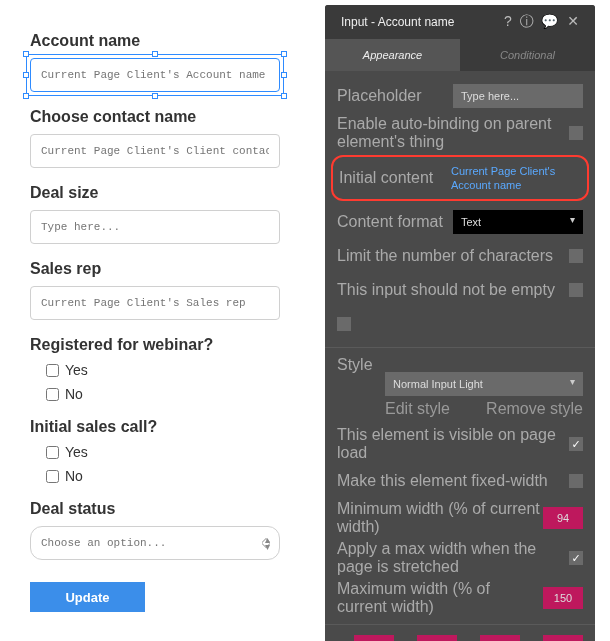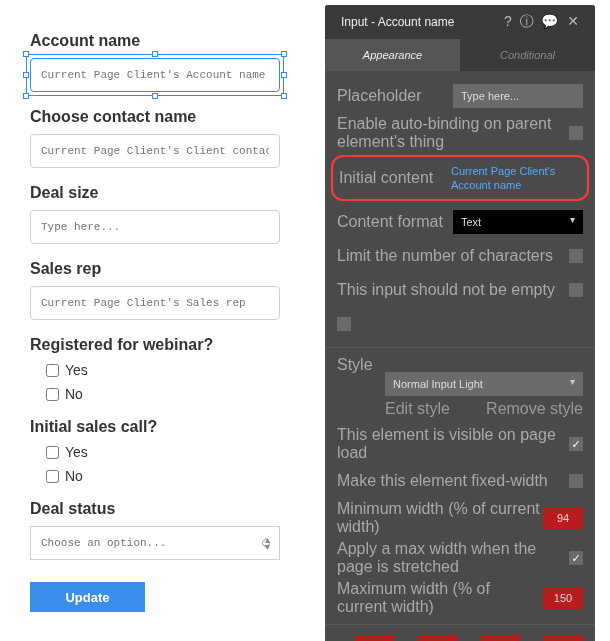--- a/index.html
+++ b/index.html
@@ -6,21 +6,21 @@
   body { font-family: -apple-system, BlinkMacSystemFont, "Segoe UI", Arial, sans-serif; background: #fff; width: 610px; height: 641px; position: relative; overflow: hidden; }
   
   .form-area { position: absolute; left: 30px; top: 32px; width: 270px; }
   .field { margin-bottom: 16px; }
   .field-label { font-size: 16px; font-weight: 700; color: #333; margin-bottom: 8px; }
   .text-input { width: 250px; height: 34px; border: 1px solid #d0d0d0; border-radius: 4px; padding: 0 10px; font-family: "Courier New", monospace; font-size: 11px; color: #888; background: #fff; }
   .text-input.selected { border: 1px solid #2e8bff; }
   .checkbox-group { margin-top: 6px; margin-left: 8px; }
   .checkbox-row { display: flex; align-items: center; margin-bottom: 8px; font-size: 14px; color: #333; padding-left: 8px; }
   .checkbox-row input { margin-right: 6px; }
-  .select-input { width: 250px; height: 34px; border: 1px solid #d0d0d0; border-radius: 0; padding: 0 10px; font-family: "Courier New", monospace; font-size: 11px; color: #888; background: #fff; appearance: none; position: relative; }
+  .select-input { width: 250px; height: 34px; border: 1px solid #d0d0d0; border-radius: 12px; padding: 0 10px; font-family: "Courier New", monospace; font-size: 11px; color: #888; background: #fff; appearance: none; position: relative; }
   .select-wrap { position: relative; width: 250px; }
   .select-wrap::after { content: ""; position: absolute; right: 10px; top: 12px; width: 8px; height: 10px; pointer-events:none; background: linear-gradient(#888,#888); clip-path: polygon(0 40%, 50% 0, 100% 40%, 100% 50%, 50% 10%, 0 50%, 0 60%, 50% 100%, 100% 60%, 100% 50%, 50% 90%, 0 50%);}
   .select-arrows { position:absolute; right:10px; top:10px; font-size:10px; line-height:7px; color:#888; pointer-events:none;}
   .btn-update { background: #3b8eea; color: #fff; border: none; width: 115px; height: 30px; font-size: 13px; font-weight: 600; cursor: pointer; margin-top: 6px; }
 
   .sel-handles { position: absolute; border: 1px solid #2e8bff; pointer-events:none;}
   .handle { position: absolute; width: 6px; height: 6px; background: #fff; border: 1px solid #2e8bff; }
   
   .panel { position: absolute; right: 15px; top: 5px; width: 270px; background: #4a4a4a; color: #ccc; font-size: 11px; border-radius: 3px; }
   .panel-header { display: flex; align-items: center; justify-content: space-between; padding: 8px 16px; background: #3a3a3a; border-radius: 3px 3px 0 0;}
@@ -40,21 +40,21 @@
   .prop-check { width: 14px; height: 14px; background: #6a6a6a; border: none; }
   .prop-check.checked::after { content:"✓"; color:#fff; font-size:11px; display:block; text-align:center; line-height:14px;}
   .link-blue { color: #5aa9ff; font-size: 11px; }
   .highlight-row { border: 2px solid #ff3b30; border-radius: 12px; margin: 2px -6px 6px -6px; padding: 6px; }
   .divider { height: 1px; background: #5a5a5a; margin: 8px -12px; }
   .style-row { display:flex; align-items:flex-start; gap:8px; margin-bottom:4px;}
   .style-select-wrap { position:relative; flex:1;margin-top:16px;}
   .style-select { width:100%; height:24px; background:#6a6a6a; border:none; color:#ddd; padding:0 8px; font-size:11px;}
   .style-select-wrap::after{content:"▾"; position:absolute; right:8px; top:4px; color:#ccc; font-size:10px; pointer-events:none;}
   .style-links { display:flex; justify-content:space-between; font-size:16px; color:#999; padding-left:48px; margin-bottom:8px;}
-  .num-input { width: 40px; height: 22px; background: #b91c1c; border:none; color:#ddd; text-align:center; font-size:11px;}
+  .num-input { width: 40px; height: 22px; background: #be185d; border:none; color:#ddd; text-align:center; font-size:11px;}
   .coords { display:flex; align-items:center; gap:6px; margin:10px 0;}
   .coords .lbl { color:#aaa; font-size:11px; width:12px; text-align:center;}
   .panel-footer { display:flex; border-top:1px solid #5a5a5a; margin-top:6px;}
   .footer-btn { flex:1; text-align:center; padding:12px 0; color:#ccc; font-size:12px; cursor:pointer;}
   .initial-content-val { width:130px; font-size:11px; line-height:1.3;}
 </style>
 </head>
 <body>
 
 <div class="form-area">

